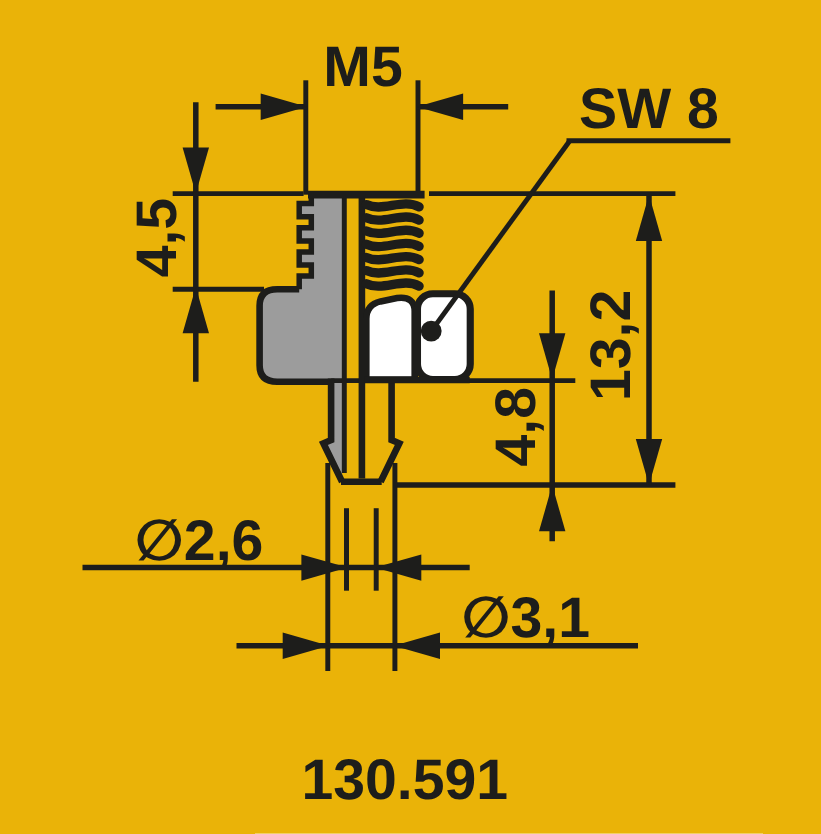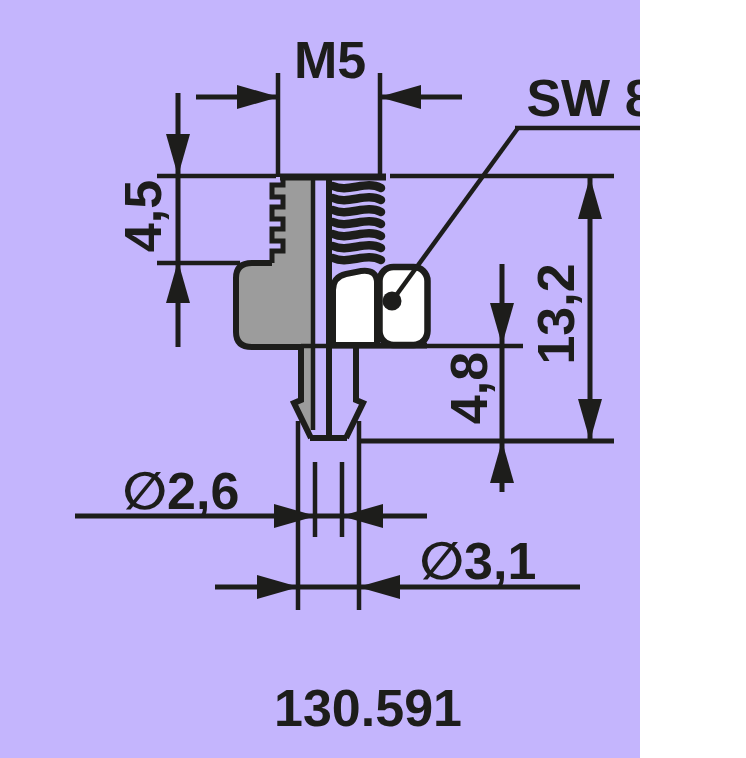--- a/index.html
+++ b/index.html
@@ -1,16 +1,16 @@
 <!DOCTYPE html>
 <html><head>
 <meta charset="utf-8">
 <style>
   html,body{margin:0;padding:0;background:#ffffff;}
-  .stage{position:relative;width:640px;height:758px;background:#c4b5fd;overflow:hidden;}
+  .stage{position:relative;width:746px;height:758px;background:#eab308;overflow:hidden;}
   svg{display:block;}
   text{
     font-family:"Liberation Sans","DejaVu Sans",sans-serif;
     font-weight:bold;
     font-size:52px;
     fill:#1d1d1b;
   }
   .rot{ }
 </style>
 </head>

